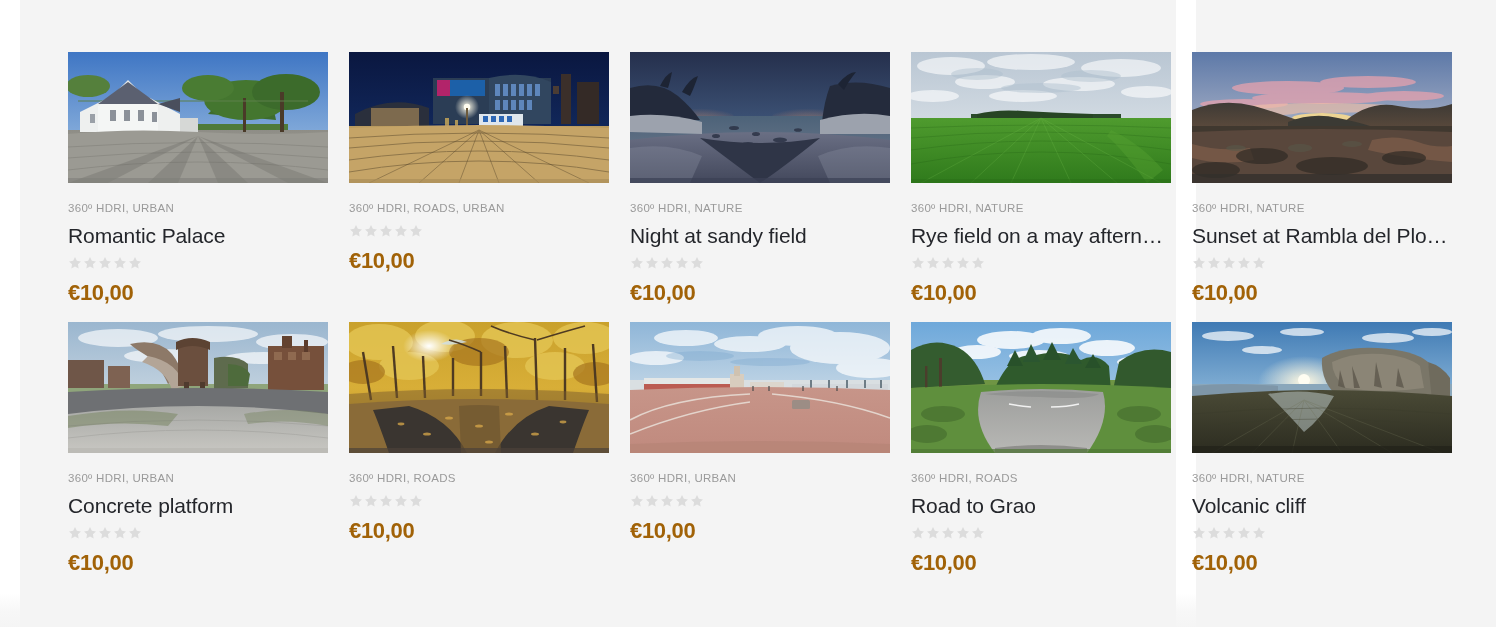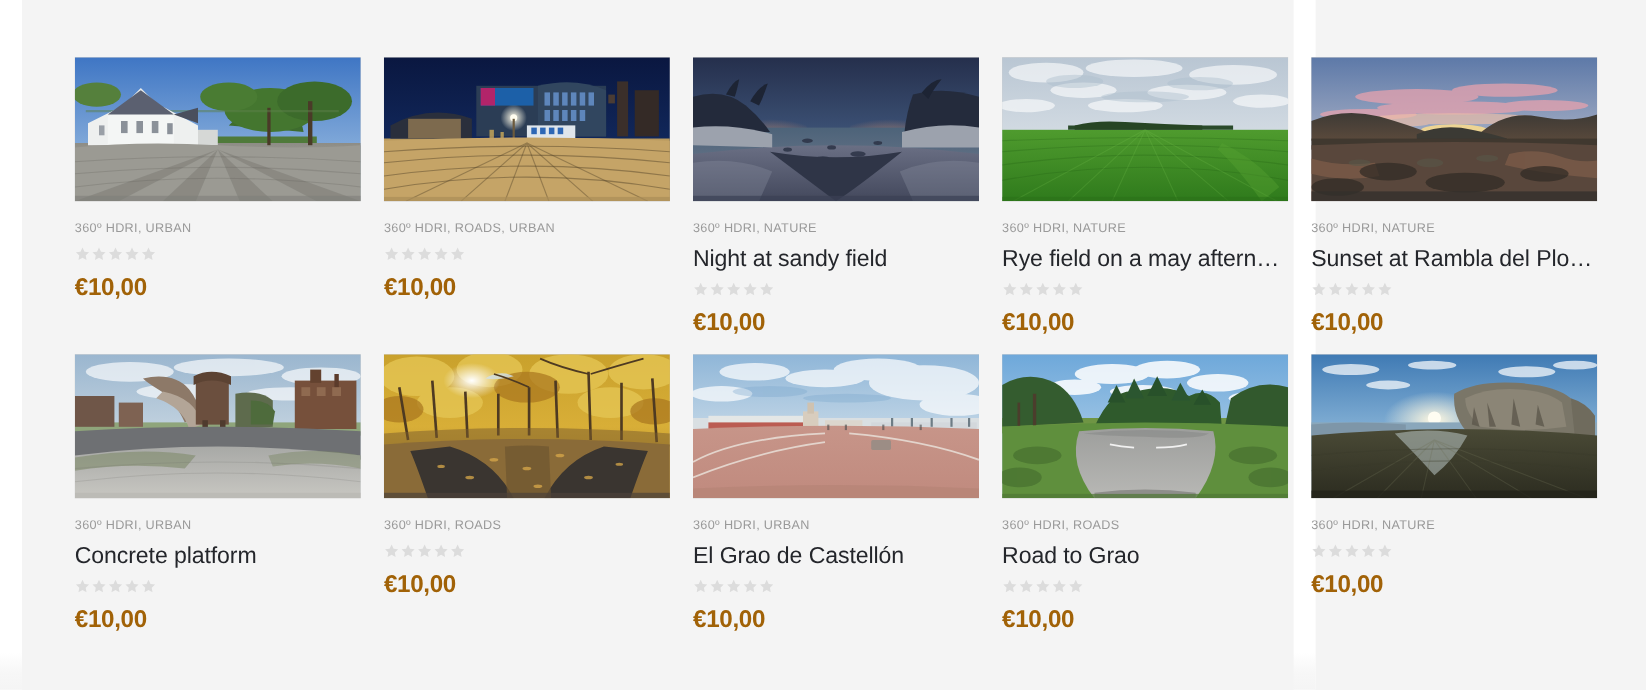--- a/index.html
+++ b/index.html
@@ -145,20 +145,21 @@
           </g>
           <g opacity=".25" stroke="#5f5e58" fill="none">
             <path d="M0 95 Q130 86 260 95"></path>
               <path d="M0 106 Q130 94 260 106"></path>
             <path d="M0 118 Q130 102 260 118"></path>
           </g>
           <rect y="126" width="260" height="5" fill="#7f7e79" opacity=".6"></rect>
         </svg>
       </a>
       <div class="meta">360º HDRI, URBAN</div>
+      <div class="title">Romantic Palace</div>
       <div class="stars">
         <svg width="14" height="14" viewBox="0 0 20 20">
             <path d="M10 1.5l2.6 5.4 5.9.8-4.3 4.1 1 5.9-5.2-2.8-5.2 2.8 1-5.9L1.5 7.7l5.9-.8z" fill="#dcdcdc"></path>
           </svg>
         <svg width="14" height="14" viewBox="0 0 20 20">
             <path d="M10 1.5l2.6 5.4 5.9.8-4.3 4.1 1 5.9-5.2-2.8-5.2 2.8 1-5.9L1.5 7.7l5.9-.8z" fill="#dcdcdc"></path>
           </svg>
         <svg width="14" height="14" viewBox="0 0 20 20">
             <path d="M10 1.5l2.6 5.4 5.9.8-4.3 4.1 1 5.9-5.2-2.8-5.2 2.8 1-5.9L1.5 7.7l5.9-.8z" fill="#dcdcdc"></path>
           </svg>
@@ -694,21 +695,20 @@
           <g fill="#4a4a4a" opacity=".6">
             <rect x="122" y="64" width="2" height="5"></rect>
               <rect x="138" y="64" width="2" height="5"></rect>
             <rect x="172" y="64" width="2" height="5"></rect>
               <rect x="206" y="64" width="2" height="5"></rect>
           </g>
           <path d="M0 122 Q130 116 260 122 L260 131 L0 131Z" fill="#b78477" opacity=".8"></path>
         </svg>
       </a>
       <div class="meta">360º HDRI, URBAN</div>
-      <div class="title">El Grao de Castellón</div>
       <div class="stars">
         <svg width="14" height="14" viewBox="0 0 20 20">
             <path d="M10 1.5l2.6 5.4 5.9.8-4.3 4.1 1 5.9-5.2-2.8-5.2 2.8 1-5.9L1.5 7.7l5.9-.8z" fill="#dcdcdc"></path>
           </svg>
         <svg width="14" height="14" viewBox="0 0 20 20">
             <path d="M10 1.5l2.6 5.4 5.9.8-4.3 4.1 1 5.9-5.2-2.8-5.2 2.8 1-5.9L1.5 7.7l5.9-.8z" fill="#dcdcdc"></path>
           </svg>
         <svg width="14" height="14" viewBox="0 0 20 20">
             <path d="M10 1.5l2.6 5.4 5.9.8-4.3 4.1 1 5.9-5.2-2.8-5.2 2.8 1-5.9L1.5 7.7l5.9-.8z" fill="#dcdcdc"></path>
           </svg>
@@ -844,20 +844,21 @@
               <path d="M112 78 L250 131"></path>
           </g>
           <g opacity=".35" stroke="#3a3b2b" fill="none">
             <path d="M0 92 Q130 80 260 92"></path>
               <path d="M0 106 Q130 88 260 106"></path>
           </g>
           <rect y="124" width="260" height="7" fill="#23231a" opacity=".8"></rect>
         </svg>
       </a>
       <div class="meta">360º HDRI, NATURE</div>
+      <div class="title">Volcanic cliff</div>
       <div class="stars">
         <svg width="14" height="14" viewBox="0 0 20 20">
             <path d="M10 1.5l2.6 5.4 5.9.8-4.3 4.1 1 5.9-5.2-2.8-5.2 2.8 1-5.9L1.5 7.7l5.9-.8z" fill="#dcdcdc"></path>
           </svg>
         <svg width="14" height="14" viewBox="0 0 20 20">
             <path d="M10 1.5l2.6 5.4 5.9.8-4.3 4.1 1 5.9-5.2-2.8-5.2 2.8 1-5.9L1.5 7.7l5.9-.8z" fill="#dcdcdc"></path>
           </svg>
         <svg width="14" height="14" viewBox="0 0 20 20">
             <path d="M10 1.5l2.6 5.4 5.9.8-4.3 4.1 1 5.9-5.2-2.8-5.2 2.8 1-5.9L1.5 7.7l5.9-.8z" fill="#dcdcdc"></path>
           </svg>

